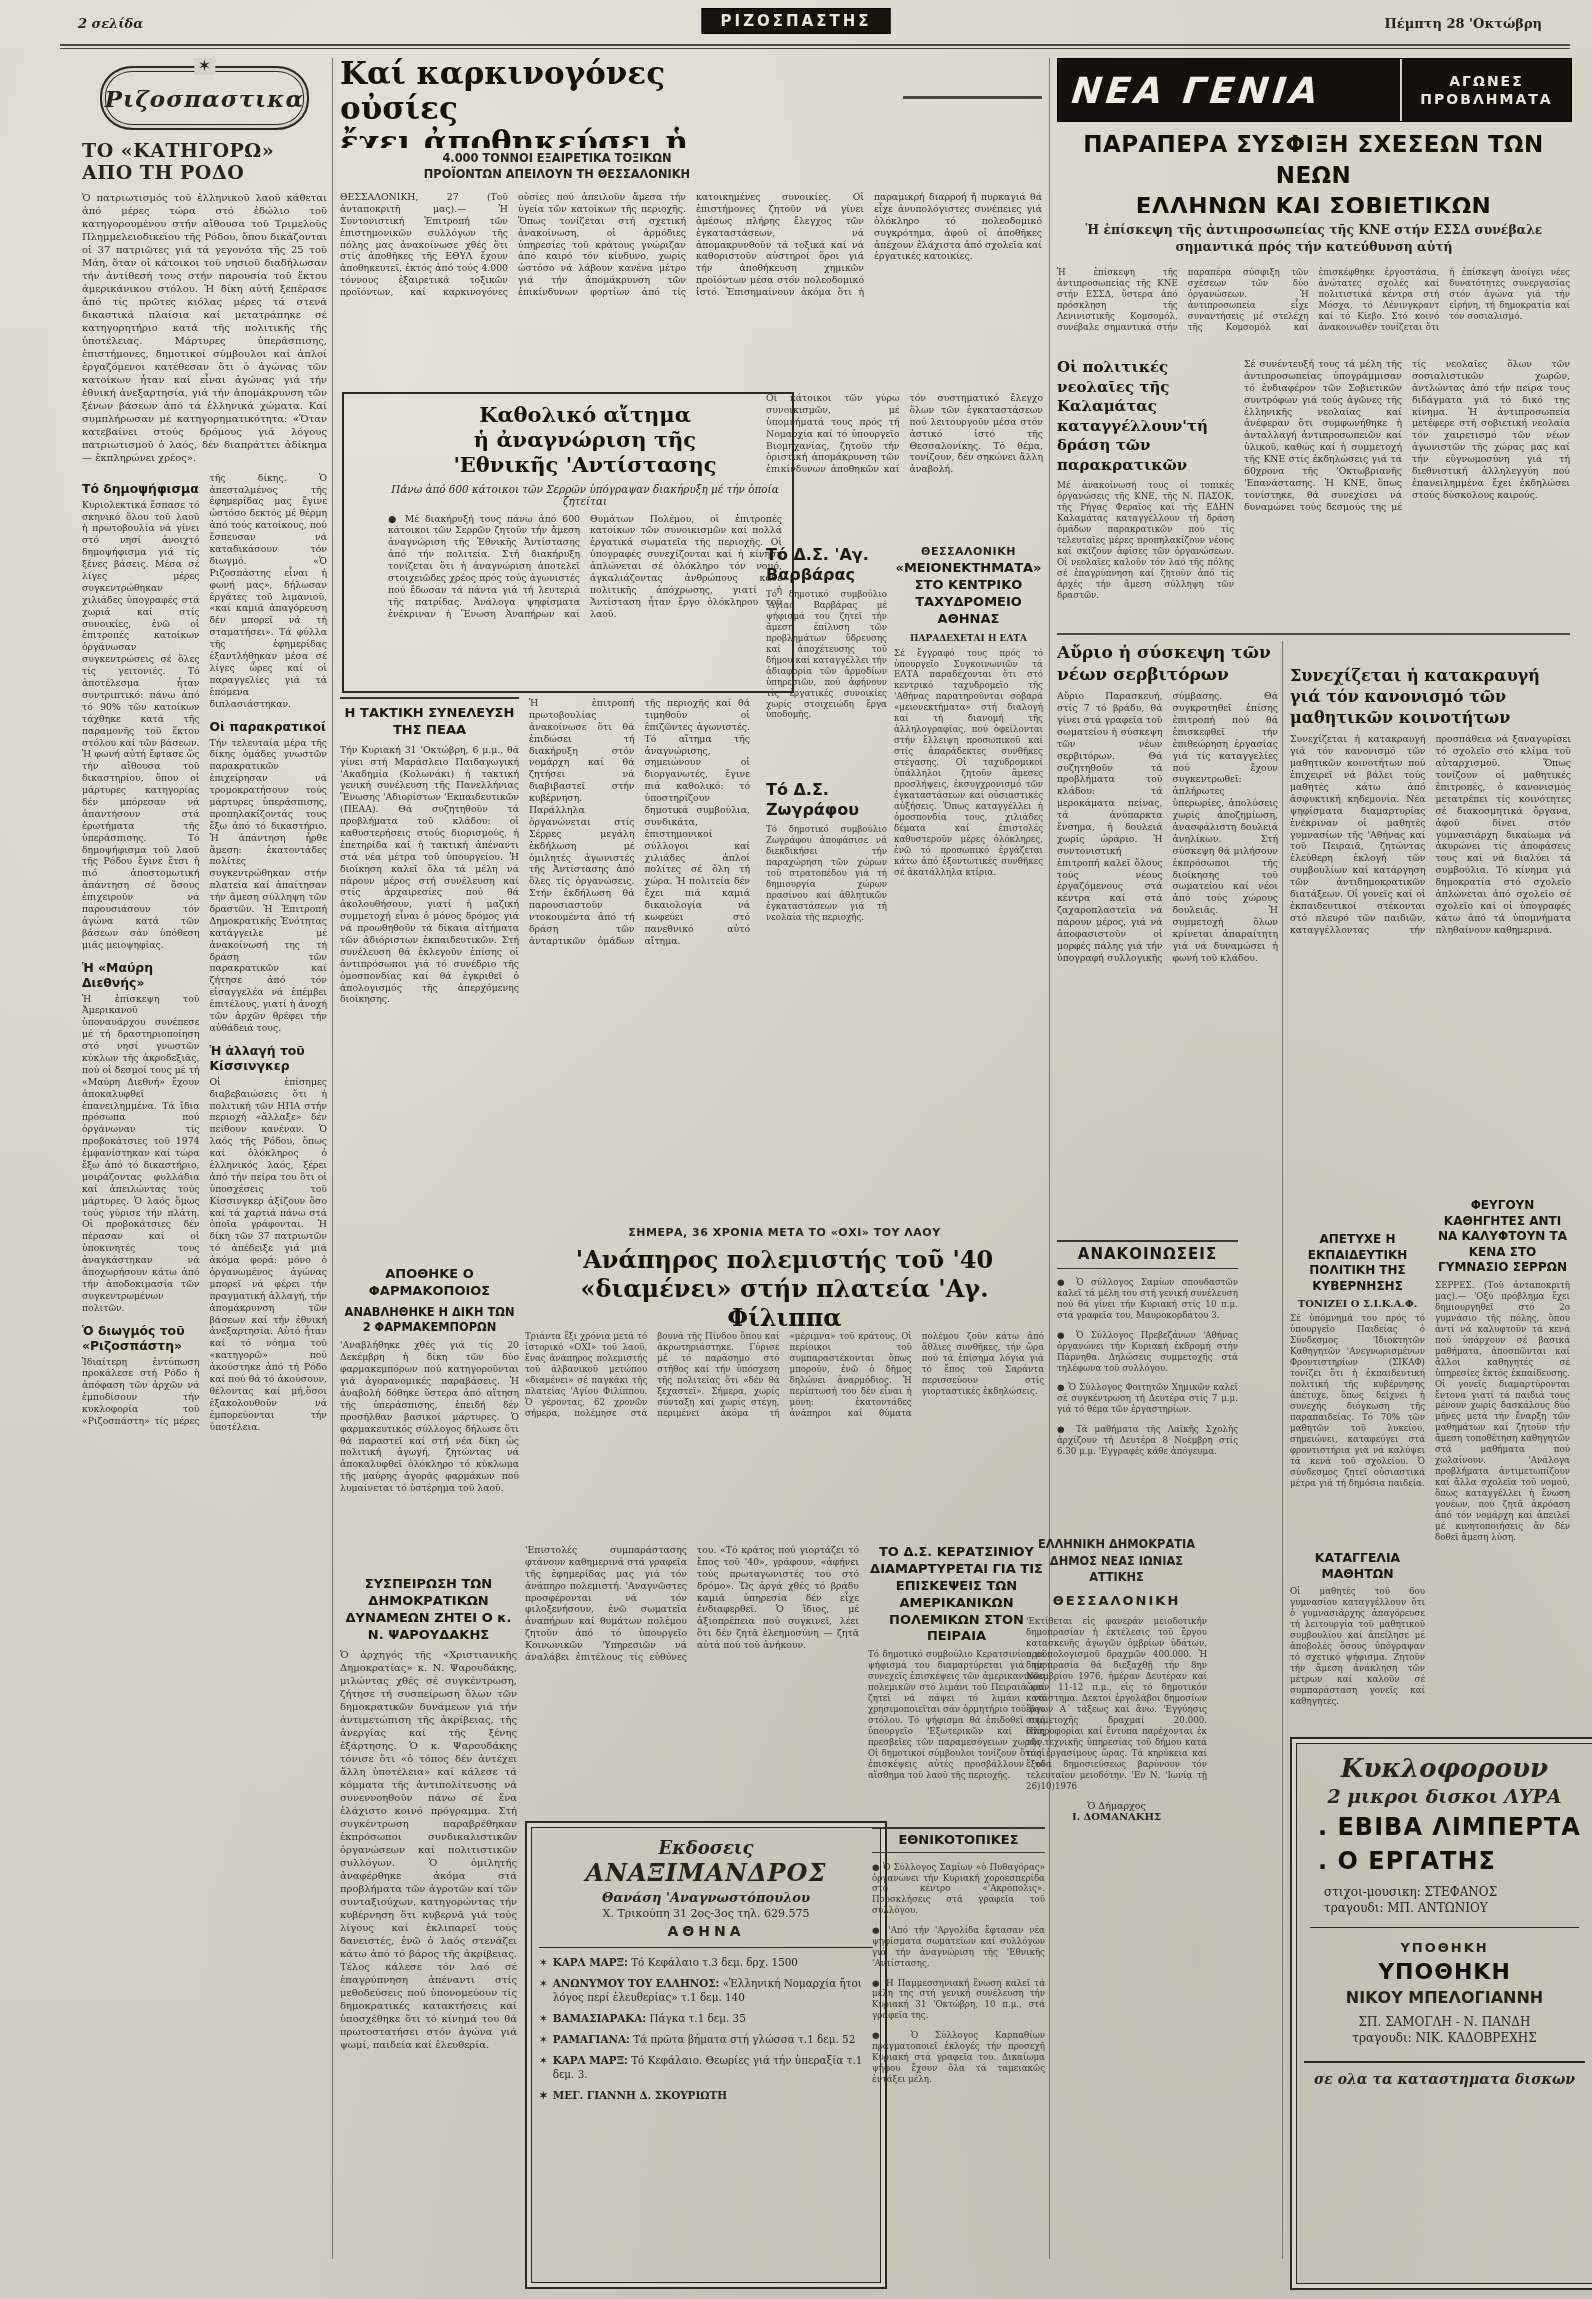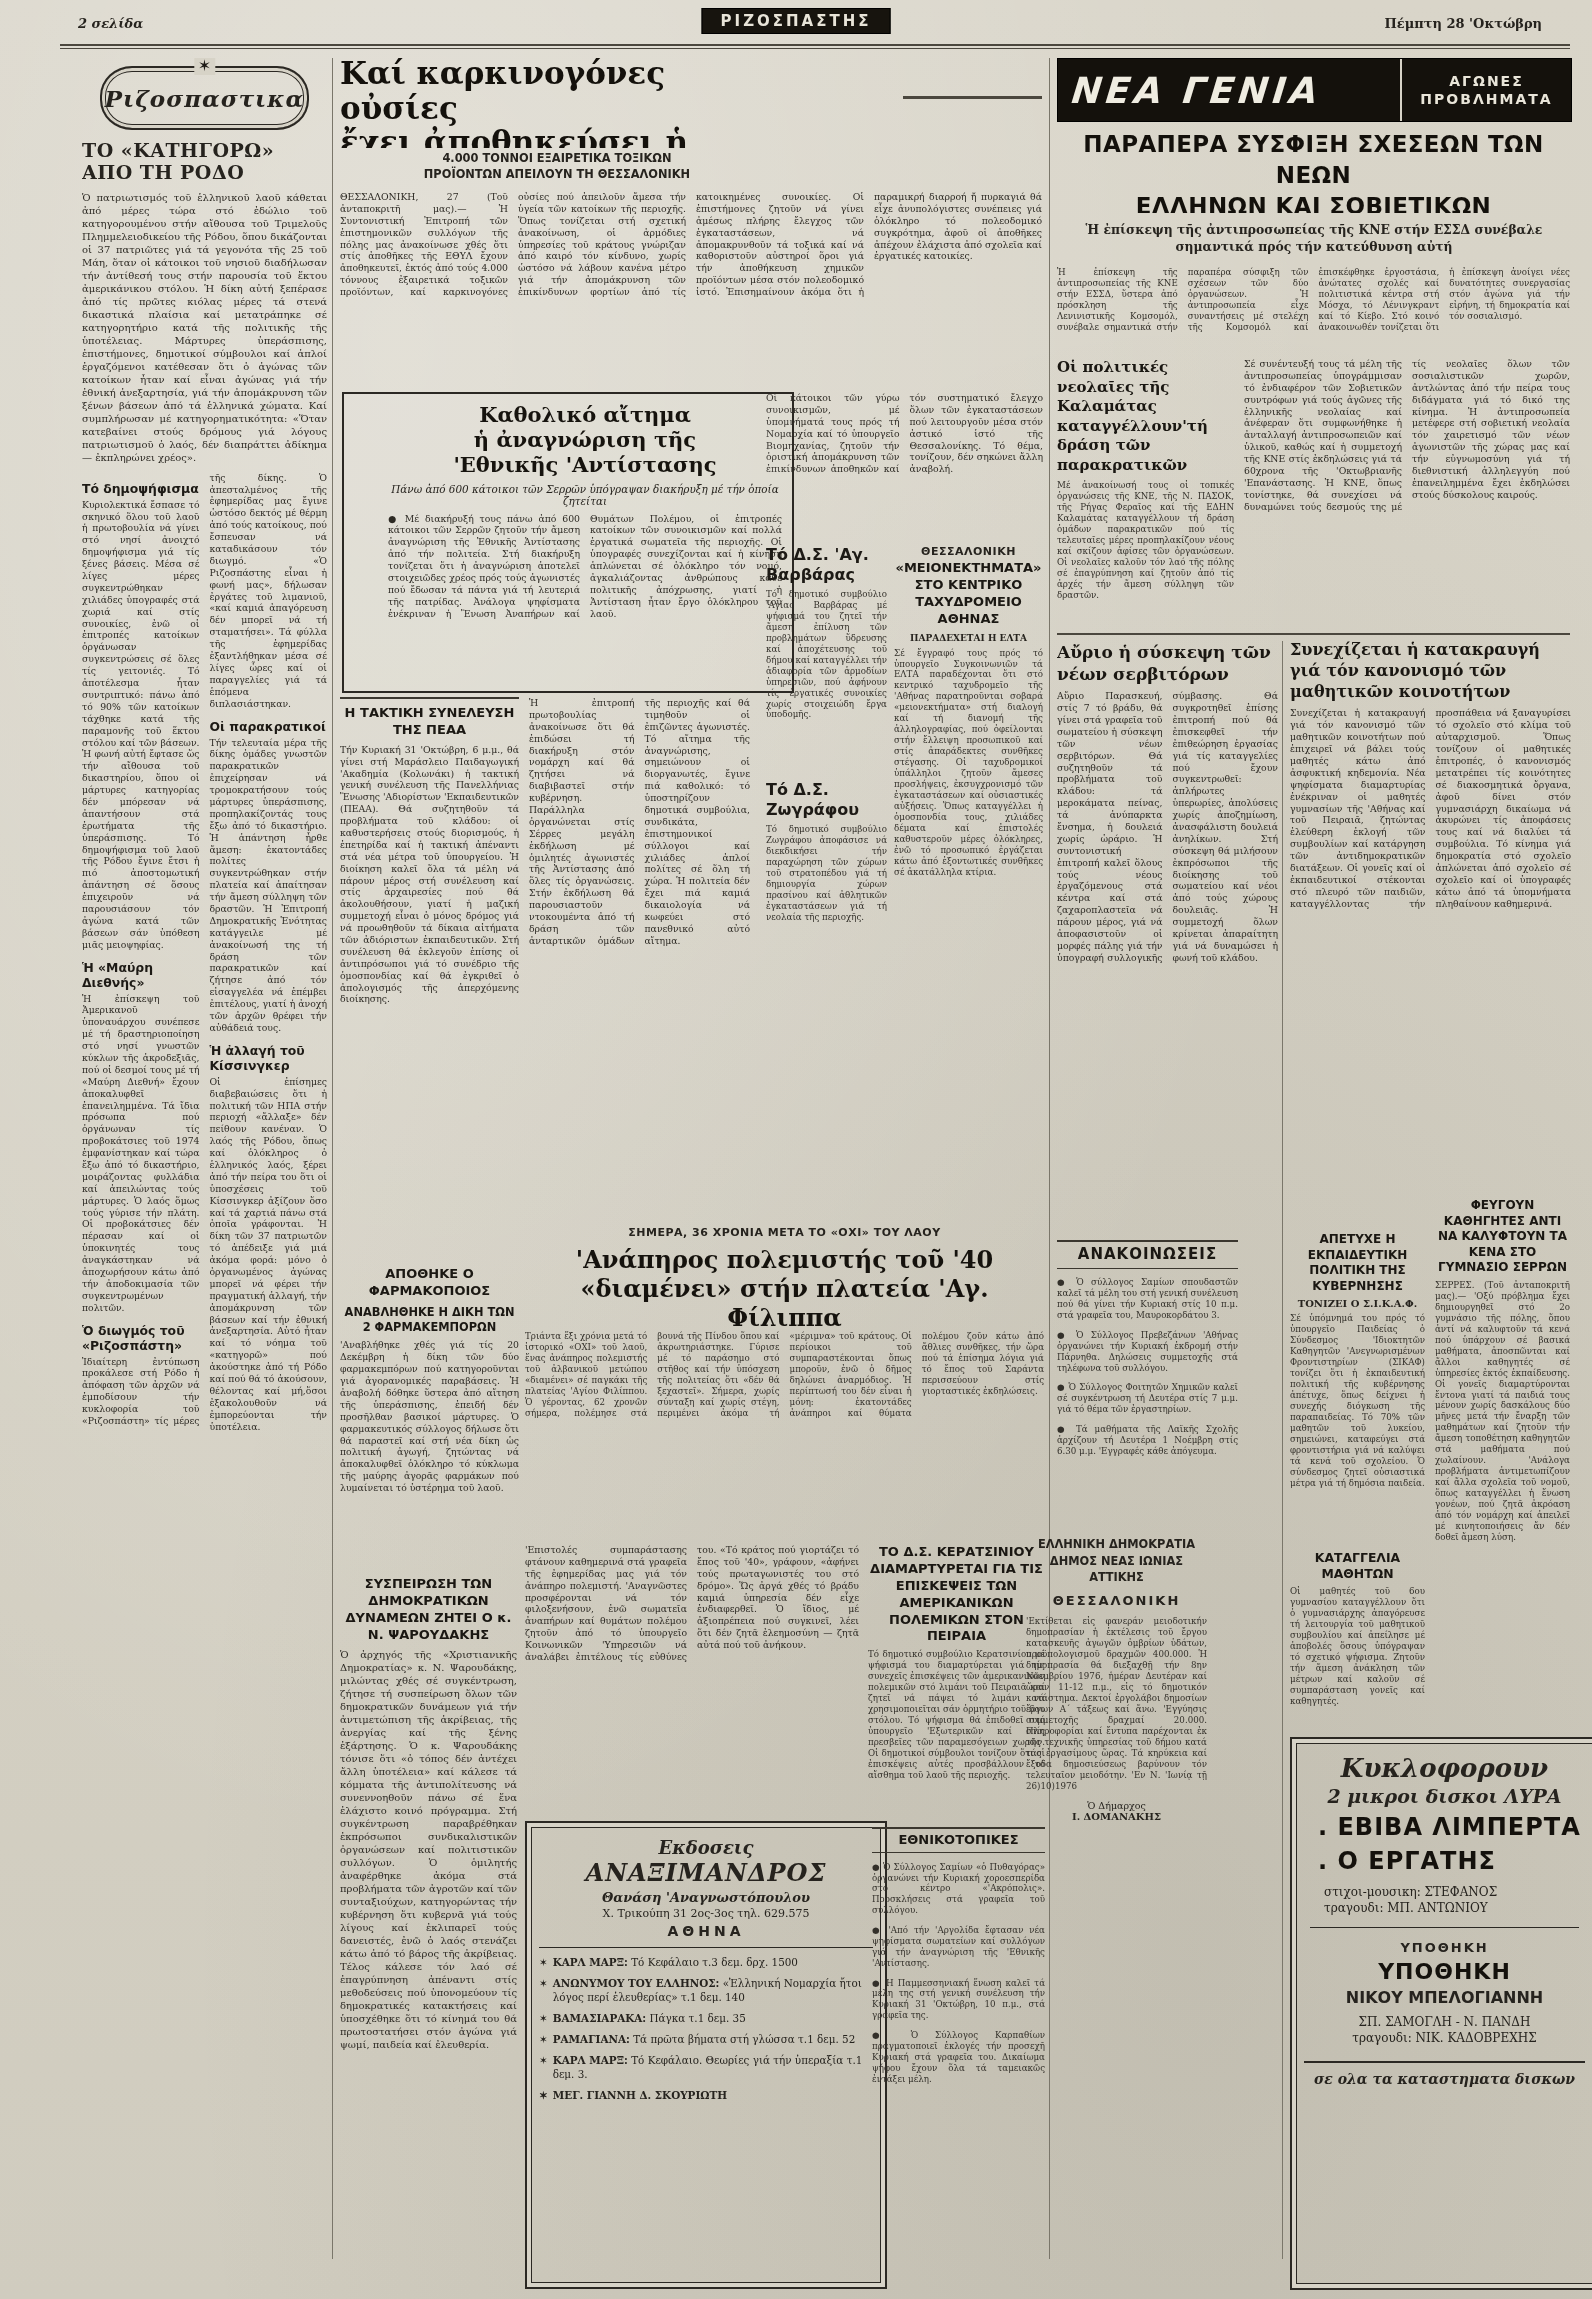--- a/index.html
+++ b/index.html
@@ -244,31 +244,31 @@
     <div class="side-h">Οἱ πολιτικές νεολαῖες τῆς Καλαμάτας καταγγέλλουν'τή δράση τῶν παρακρατικῶν</div>
     <p class="body-xs" style="margin:0;">Μέ ἀνακοίνωσή τους οἱ τοπικές ὀργανώσεις τῆς ΚΝΕ, τῆς Ν. ΠΑΣΟΚ, τῆς Ρήγας Φεραῖος καί τῆς ΕΔΗΝ Καλαμάτας καταγγέλλουν τή δράση ὁμάδων παρακρατικῶν πού τίς τελευταῖες μέρες προπηλακίζουν νέους καί σκίζουν ἀφίσες τῶν ὀργανώσεων. Οἱ νεολαῖες καλοῦν τόν λαό τῆς πόλης σέ ἐπαγρύπνηση καί ζητοῦν ἀπό τίς ἀρχές τήν ἄμεση σύλληψη τῶν δραστῶν.</p>
   </div>
   <div class="blk cols-2 body-sm" style="left:1244px;top:358px;width:326px;height:269px;">Σέ συνέντευξή τους τά μέλη τῆς ἀντιπροσωπείας ὑπογράμμισαν τό ἐνδιαφέρον τῶν Σοβιετικῶν συντρόφων γιά τούς ἀγῶνες τῆς ἑλληνικῆς νεολαίας καί ἀνέφεραν ὅτι συμφωνήθηκε ἡ ἀνταλλαγή ἀντιπροσωπειῶν καί ὑλικοῦ, καθώς καί ἡ συμμετοχή τῆς ΚΝΕ στίς ἐκδηλώσεις γιά τά 60χρονα τῆς 'Οκτωβριανῆς 'Επανάστασης. Ἡ ΚΝΕ, ὅπως τονίστηκε, θά συνεχίσει νά δυναμώνει τούς δεσμούς της μέ τίς νεολαῖες ὅλων τῶν σοσιαλιστικῶν χωρῶν, ἀντλώντας ἀπό τήν πείρα τους διδάγματα γιά τό δικό της κίνημα. Ἡ ἀντιπροσωπεία μετέφερε στή σοβιετική νεολαία τόν χαιρετισμό τῶν νέων ἀγωνιστῶν τῆς χώρας μας καί τήν εὐγνωμοσύνη γιά τή διεθνιστική ἀλληλεγγύη πού ἐπανειλημμένα ἔχει ἐκδηλώσει στούς δύσκολους καιρούς.</div>
 
   <div class="blk" style="left:1057px;top:641px;width:221px;height:591px;">
     <div class="side-h" style="font-size:17px;">Αὔριο ἡ σύσκεψη τῶν νέων σερβιτόρων</div>
     <div class="cols-2 body-sm" style="height:527px;">Αὔριο Παρασκευή, στίς 7 τό βράδυ, θά γίνει στά γραφεῖα τοῦ σωματείου ἡ σύσκεψη τῶν νέων σερβιτόρων. Θά συζητηθοῦν τά προβλήματα τοῦ κλάδου: τά μεροκάματα πείνας, τά ἀνύπαρκτα ἔνσημα, ἡ δουλειά χωρίς ὡράριο. Ἡ συντονιστική ἐπιτροπή καλεῖ ὅλους τούς νέους ἐργαζόμενους στά κέντρα καί στά ζαχαροπλαστεῖα νά πάρουν μέρος, γιά νά ἀποφασιστοῦν οἱ μορφές πάλης γιά τήν ὑπογραφή συλλογικῆς σύμβασης. Θά συγκροτηθεῖ ἐπίσης ἐπιτροπή πού θά ἐπισκεφθεῖ τήν ἐπιθεώρηση ἐργασίας γιά τίς καταγγελίες πού ἔχουν συγκεντρωθεῖ: ἀπλήρωτες ὑπερωρίες, ἀπολύσεις χωρίς ἀποζημίωση, ἀνασφάλιστη δουλειά ἀνηλίκων. Στή σύσκεψη θά μιλήσουν ἐκπρόσωποι τῆς διοίκησης τοῦ σωματείου καί νέοι ἀπό τούς χώρους δουλειᾶς. Ἡ συμμετοχή ὅλων κρίνεται ἀπαραίτητη γιά νά δυναμώσει ἡ φωνή τοῦ κλάδου.</div>
   </div>
 
-  <div class="blk" style="left:1290px;top:640px;width:281px;height:587px;">
+  <div class="blk" style="left:1290px;top:666px;width:281px;height:587px;">
     <div class="side-h" style="font-size:16px;">Συνεχίζεται ἡ κατακραυγή γιά τόν κανονισμό τῶν μαθητικῶν κοινοτήτων</div>
     <div class="cols-2 body-sm" style="height:507px;">Συνεχίζεται ἡ κατακραυγή γιά τόν κανονισμό τῶν μαθητικῶν κοινοτήτων πού ἐπιχειρεῖ νά βάλει τούς μαθητές κάτω ἀπό ἀσφυκτική κηδεμονία. Νέα ψηφίσματα διαμαρτυρίας ἐνέκριναν οἱ μαθητές γυμνασίων τῆς 'Αθήνας καί τοῦ Πειραιᾶ, ζητώντας ἐλεύθερη ἐκλογή τῶν συμβουλίων καί κατάργηση τῶν ἀντιδημοκρατικῶν διατάξεων. Οἱ γονεῖς καί οἱ ἐκπαιδευτικοί στέκονται στό πλευρό τῶν παιδιῶν, καταγγέλλοντας τήν προσπάθεια νά ξαναγυρίσει τό σχολεῖο στό κλίμα τοῦ αὐταρχισμοῦ. Ὅπως τονίζουν οἱ μαθητικές ἐπιτροπές, ὁ κανονισμός μετατρέπει τίς κοινότητες σέ διακοσμητικά ὄργανα, ἀφοῦ δίνει στόν γυμνασιάρχη δικαίωμα νά ἀκυρώνει τίς ἀποφάσεις τους καί νά διαλύει τά συμβούλια. Τό κίνημα γιά δημοκρατία στό σχολεῖο ἁπλώνεται ἀπό σχολεῖο σέ σχολεῖο καί οἱ ὑπογραφές κάτω ἀπό τά ὑπομνήματα πληθαίνουν καθημερινά.</div>
   </div>
 
   <div class="blk" style="left:1057px;top:1240px;width:181px;height:285px;">
     <div class="mini-h2" style="font-size:15px;letter-spacing:1px;border-top:2px solid #3a362e;border-bottom:1px solid #3a362e;padding:3px 0;">ΑΝΑΚΟΙΝΩΣΕΙΣ</div>
     <p class="body-xs list-item">● Ὁ σύλλογος Σαμίων σπουδαστῶν καλεῖ τά μέλη του στή γενική συνέλευση πού θά γίνει τήν Κυριακή στίς 10 π.μ. στά γραφεῖα του, Μαυροκορδάτου 3.</p>
     <p class="body-xs list-item">● Ὁ Σύλλογος Πρεβεζάνων 'Αθήνας ὀργανώνει τήν Κυριακή ἐκδρομή στήν Πάρνηθα. Δηλώσεις συμμετοχῆς στά τηλέφωνα τοῦ συλλόγου.</p>
     <p class="body-xs list-item">● Ὁ Σύλλογος Φοιτητῶν Χημικῶν καλεῖ σέ συγκέντρωση τή Δευτέρα στίς 7 μ.μ. γιά τό θέμα τῶν ἐργαστηρίων.</p>
-    <p class="body-xs list-item">● Τά μαθήματα τῆς Λαϊκῆς Σχολῆς ἀρχίζουν τή Δευτέρα 1 Νοέμβρη στίς 6.30 μ.μ. 'Εγγραφές κάθε ἀπόγευμα.</p>
+    <p class="body-xs list-item">● Τά μαθήματα τῆς Λαϊκῆς Σχολῆς ἀρχίζουν τή Δευτέρα 8 Νοέμβρη στίς 6.30 μ.μ. 'Εγγραφές κάθε ἀπόγευμα.</p>
   </div>
 
   <div class="blk" style="left:1290px;top:1232px;width:135px;height:310px;">
     <div class="side-h-sans ctr" style="font-size:12px;">ΑΠΕΤΥΧΕ Η ΕΚΠΑΙΔΕΥΤΙΚΗ ΠΟΛΙΤΙΚΗ ΤΗΣ ΚΥΒΕΡΝΗΣΗΣ</div>
     <div class="ctr b" style="font-size:10px;margin-bottom:4px;">ΤΟΝΙΖΕΙ Ο Σ.Ι.Κ.Α.Φ.</div>
     <p class="body-xs" style="margin:0;">Σέ ὑπόμνημά του πρός τό ὑπουργεῖο Παιδείας ὁ Σύνδεσμος 'Ιδιοκτητῶν Καθηγητῶν 'Ανεγνωρισμένων Φροντιστηρίων (ΣΙΚΑΦ) τονίζει ὅτι ἡ ἐκπαιδευτική πολιτική τῆς κυβέρνησης ἀπέτυχε, ὅπως δείχνει ἡ συνεχής διόγκωση τῆς παραπαιδείας. Τό 70% τῶν μαθητῶν τοῦ λυκείου, σημειώνει, καταφεύγει στά φροντιστήρια γιά νά καλύψει τά κενά τοῦ σχολείου. Ὁ σύνδεσμος ζητεῖ οὐσιαστικά μέτρα γιά τή δημόσια παιδεία.</p>
   </div>
 
   <div class="blk" style="left:1435px;top:1198px;width:135px;height:498px;">
     <div class="side-h-sans ctr" style="font-size:12px;">ΦΕΥΓΟΥΝ ΚΑΘΗΓΗΤΕΣ ΑΝΤΙ ΝΑ ΚΑΛΥΦΤΟΥΝ ΤΑ ΚΕΝΑ ΣΤΟ ΓΥΜΝΑΣΙΟ ΣΕΡΡΩΝ</div>

